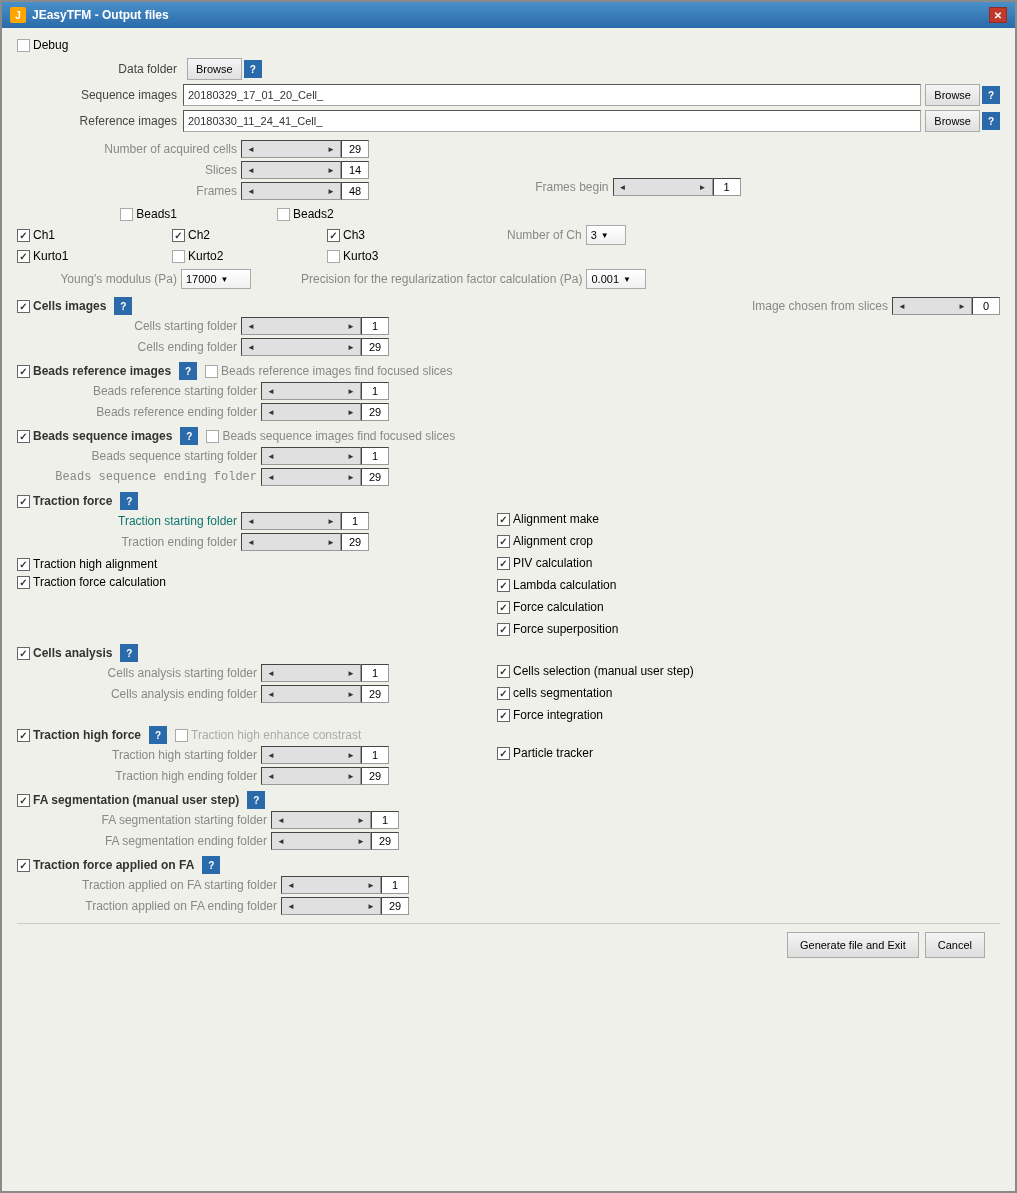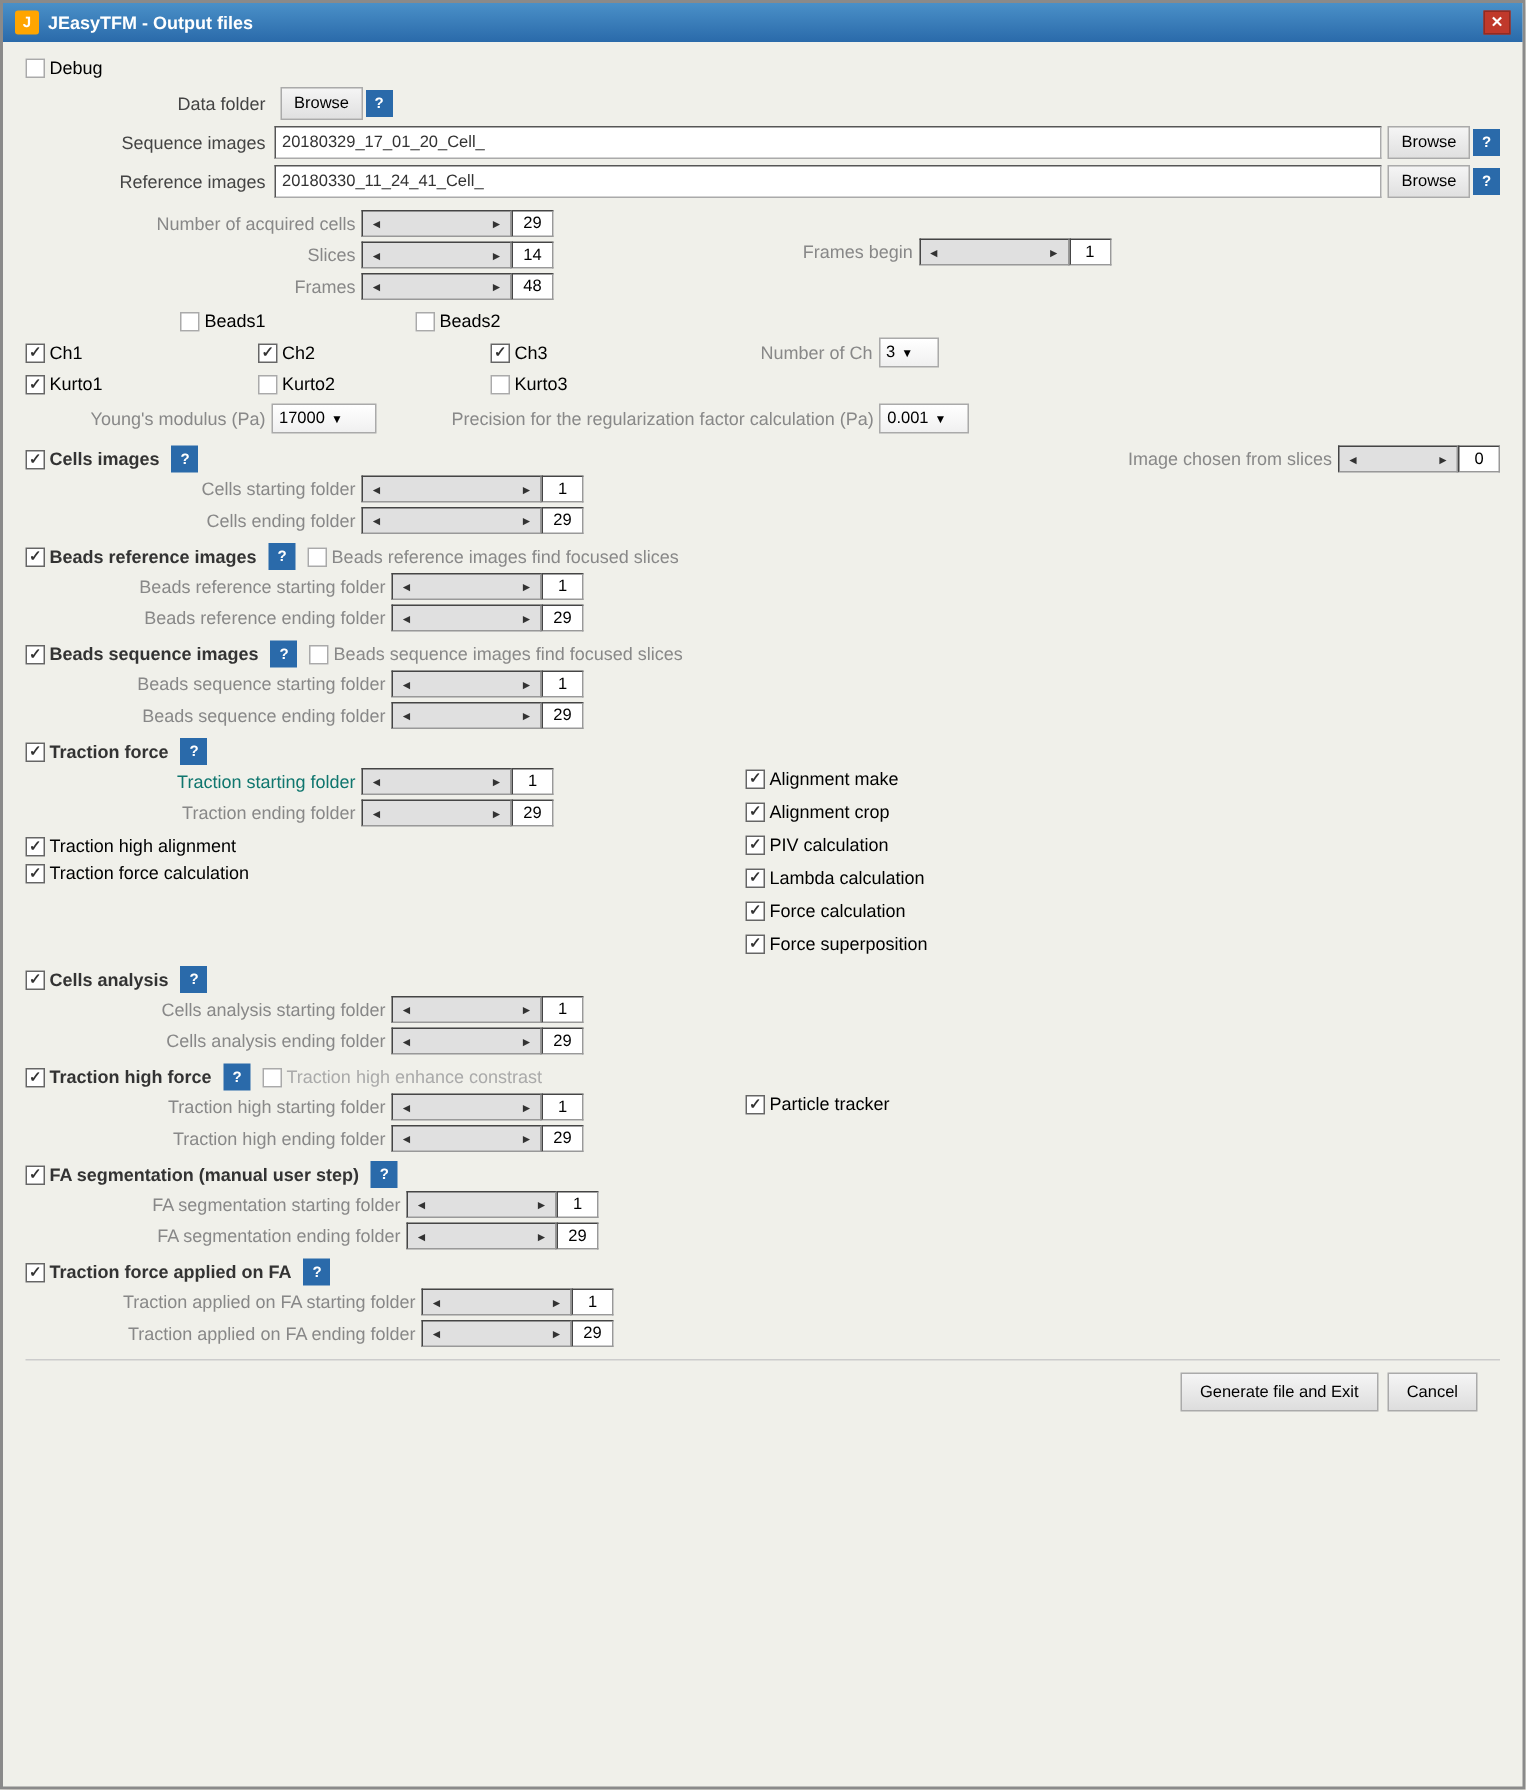--- a/index.html
+++ b/index.html
@@ -286,21 +286,21 @@
             <div class="slider-box" style="width:100px;">
               <div class="slider-box-inner">
                 <span class="slider-arrow">◄</span>
                 <span class="slider-arrow">►</span>
               </div>
             </div>
             <div class="val-box">48</div>
           </div>
         </div>
       </div>
-      <div style="display:flex; align-items:center; padding-bottom:3px;">
+      <div style="display:flex; align-items:flex-end; padding-bottom:3px;">
 
         <div class="row">
           <span class="label" style="width:100px; margin-right:4px; color:#888;">Frames begin</span>
           <div class="slider-full">
             <div class="slider-box" style="width:100px;">
               <div class="slider-box-inner">
                 <span class="slider-arrow">◄</span>
                 <span class="slider-arrow">►</span>
               </div>
             </div>
@@ -469,21 +469,21 @@
           <div class="slider-box" style="width:100px;">
             <div class="slider-box-inner">
               <span class="slider-arrow">◄</span>
               <span class="slider-arrow">►</span>
             </div>
           </div>
           <div class="val-box">1</div>
         </div>
       </div>
       <div class="row" style="margin-bottom:6px;">
-        <span class="label" style="width:240px; margin-right:4px; color:#888;">Beads sequence ending folder</span>
+        <span class="label" style="width:240px; margin-right:4px; color:#888;font-family:Liberation Mono, monospace;">Beads sequence ending folder</span>
         <div class="slider-full">
           <div class="slider-box" style="width:100px;">
             <div class="slider-box-inner">
               <span class="slider-arrow">◄</span>
               <span class="slider-arrow">►</span>
             </div>
           </div>
           <div class="val-box">29</div>
         </div>
       </div>
@@ -606,20 +606,40 @@
               <div class="slider-box" style="width:100px;">
                 <div class="slider-box-inner">
                   <span class="slider-arrow">◄</span>
                   <span class="slider-arrow">►</span>
                 </div>
               </div>
               <div class="val-box">29</div>
             </div>
           </div>
         </div>
+        <div class="right-section">
+          <div class="row">
+            <div class="checkbox-container">
+              <div class="checkbox checked"></div>
+              <span>Cells selection (manual user step)</span>
+            </div>
+          </div>
+          <div class="row">
+            <div class="checkbox-container">
+              <div class="checkbox checked"></div>
+              <span>cells segmentation</span>
+            </div>
+          </div>
+          <div class="row">
+            <div class="checkbox-container">
+              <div class="checkbox checked"></div>
+              <span>Force integration</span>
+            </div>
+          </div>
+        </div>
       </div>
     </div>
 
     <div>
       <div class="row section-header">
         <div class="checkbox-container">
           <div class="checkbox checked"></div>
           <span class="section-label">Traction high force</span>
         </div>
         <button class="help-btn" style="margin-left:8px;">?</button>

